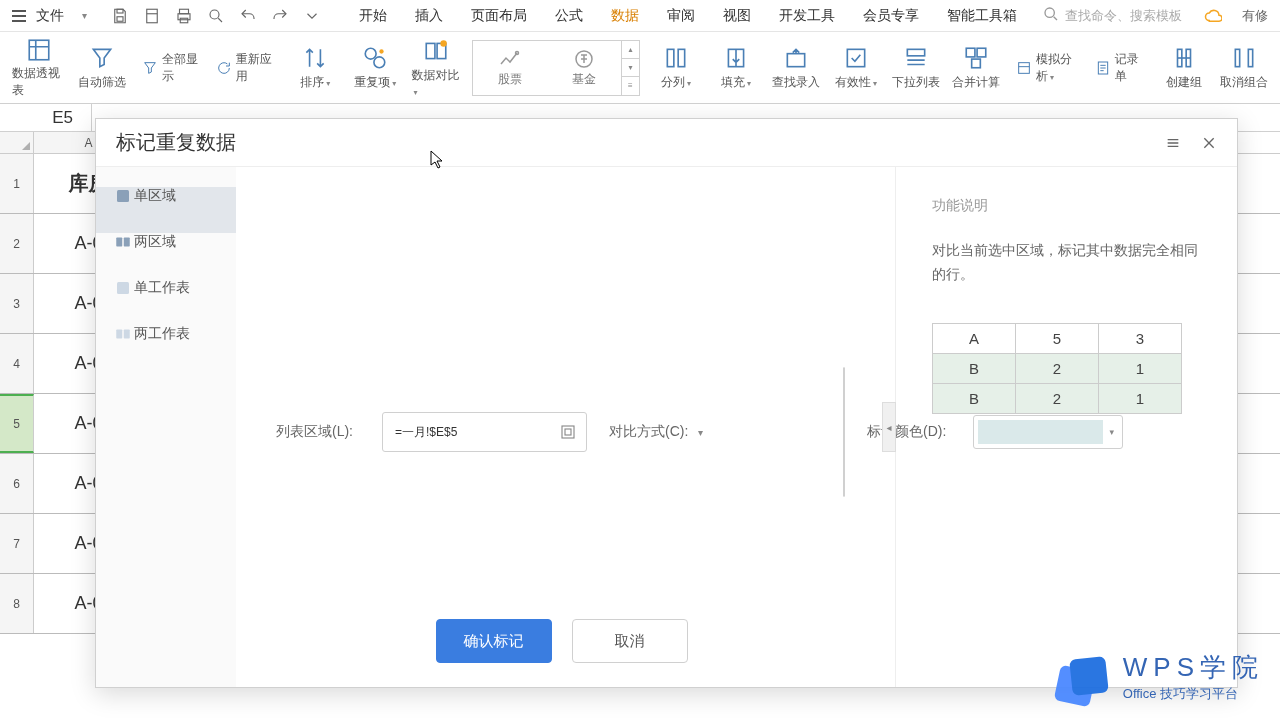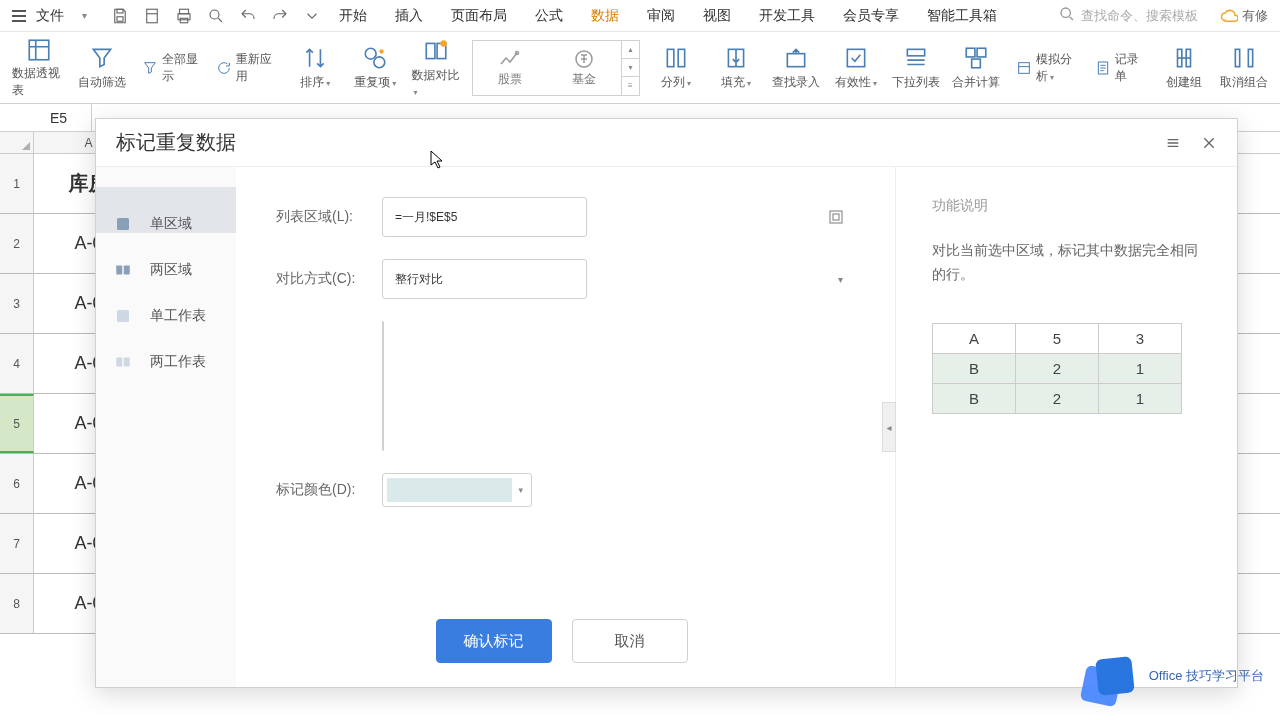--- a/index.html
+++ b/index.html
@@ -7,26 +7,26 @@
 
 
 .menubar{height:32px;display:flex;align-items:center;padding:0 12px;border-bottom:1px solid #e5e5e5;gap:4px}
 .hamburger{display:flex;flex-direction:column;gap:3px;cursor:pointer}
 .hamburger span{width:14px;height:2px;background:#555}
 .file-menu{display:flex;align-items:center;gap:18px;font-size:14px;color:#333;margin-left:6px;cursor:pointer}
 .file-menu .chevron{font-size:10px;color:#888}
 .qat{display:flex;align-items:center;gap:14px;margin-left:20px}
 .qat-icon{width:18px;height:18px;display:flex;align-items:center;justify-content:center;color:#666;cursor:pointer}
 .qat-icon svg{width:18px;height:18px;stroke:#666;fill:none;stroke-width:1.5}
-.tabs{display:flex;align-items:center;gap:24px;margin-left:12px;font-size:14px;color:#333}
+.tabs{display:flex;align-items:center;gap:24px;margin-left:32px;font-size:14px;color:#333}
 .tab{cursor:pointer;padding:4px 2px}
 .tab.active{color:#d97f00;font-weight:500}
 .search-box{margin-left:auto;display:flex;align-items:center;gap:6px;color:#aaa;font-size:13px}
 .search-icon svg{width:16px;height:16px;stroke:#999;fill:none;stroke-width:2}
-.cloud-status{display:flex;align-items:flex-end;gap:4px;margin-left:18px;color:#666;font-size:13px}
+.cloud-status{display:flex;align-items:flex-end;gap:20px;margin-left:18px;color:#666;font-size:13px}
 .cloud-status svg{width:18px;height:18px;stroke:#f5a623;fill:none;stroke-width:2}
 
 
 .ribbon{height:72px;display:flex;align-items:center;padding:0 6px;border-bottom:1px solid #d0d0d0;gap:0}
 .rbtn{display:flex;flex-direction:column;align-items:center;justify-content:center;min-width:60px;height:60px;font-size:12px;color:#555;cursor:pointer;padding:0 6px}
 .rbtn .ricon{width:28px;height:28px;display:flex;align-items:center;justify-content:center;margin-bottom:2px}
 .rbtn .ricon svg{width:26px;height:26px;stroke:#4a7fb5;fill:none;stroke-width:1.5}
 .rbtn.small{min-width:auto;flex-direction:row;height:26px;gap:4px;font-size:12px}
 .rbtn.small .ricon{width:16px;height:16px;margin:0}
 .rbtn.small .ricon svg{width:16px;height:16px}
@@ -34,21 +34,21 @@
 .drop-caret{font-size:8px;color:#888;margin-left:2px}
 .stock-box{display:flex;border:1px solid #d0d0d0;height:56px;margin:0 6px}
 .stock-item{width:74px;display:flex;flex-direction:column;align-items:center;justify-content:center;font-size:12px;color:#777}
 .stock-item svg{width:24px;height:24px;stroke:#999;fill:none;stroke-width:1.5}
 .stock-ctrl{width:18px;display:flex;flex-direction:column;border-left:1px solid #d0d0d0}
 .stock-ctrl div{flex:1;display:flex;align-items:center;justify-content:center;font-size:8px;color:#888;border-bottom:1px solid #d0d0d0;cursor:pointer}
 .stock-ctrl div:last-child{border:0}
 
 
 .formula-row{height:28px;display:flex;align-items:center;border-bottom:1px solid #d0d0d0}
-.name-box{width:92px;text-align:right;padding-right:24px;font-size:14px;color:#333;border-right:1px solid #d0d0d0;height:100%;display:flex;align-items:center;justify-content:flex-end}
+.name-box{width:92px;text-align:right;padding-right:18px;font-size:17px;color:#333;border-right:1px solid #d0d0d0;height:100%;display:flex;align-items:center;justify-content:flex-end}
 
 
 .sheet-area{position:absolute;top:132px;left:0;width:1280px;height:588px;background:#fff}
 .col-headers{display:flex;height:22px;border-bottom:1px solid #ccc}
 .row-hdr-corner{width:34px;border-right:1px solid #ccc;background:#f5f5f5;position:relative}
 .row-hdr-corner::after{content:"";position:absolute;right:3px;bottom:3px;width:0;height:0;border-right:8px solid #b0b0b0;border-top:8px solid transparent}
 .col-h{width:110px;border-right:1px solid #ccc;background:#f5f5f5;text-align:center;font-size:12px;color:#555;display:flex;align-items:center;justify-content:center}
 .row{display:flex;height:60px;border-bottom:1px solid #bbb}
 .row-h{width:34px;border-right:1px solid #ccc;background:#f5f5f5;text-align:center;font-size:12px;color:#555;display:flex;align-items:center;justify-content:center}
 .row-h.sel{background:#d4e8c8;border-top:2px solid #4caf50;border-bottom:2px solid #4caf50}
@@ -56,24 +56,24 @@
 .row.header .cell{font-weight:600;font-size:20px}
 
 
 .dialog{position:absolute;top:118px;left:95px;width:1143px;height:570px;background:#fff;border:1px solid #d0d0d0;box-shadow:0 6px 24px rgba(0,0,0,.15);display:flex;flex-direction:column}
 .dlg-titlebar{height:48px;display:flex;align-items:center;padding:0 20px;border-bottom:1px solid #eee}
 .dlg-title{font-size:20px;color:#333}
 .dlg-title-ctrl{margin-left:auto;display:flex;gap:20px}
 .dlg-title-ctrl svg{width:16px;height:16px;stroke:#666;fill:none;stroke-width:2;cursor:pointer}
 .dlg-body{flex:1;display:flex}
 .dlg-sidebar{width:140px;background:#fafafa;padding-top:20px}
-.dlg-side-item{height:46px;display:flex;align-items:flex-end;gap:18px;padding-left:18px;font-size:14px;color:#555;cursor:pointer}
+.dlg-side-item{height:46px;display:flex;align-items:flex-start;gap:2px;padding-left:18px;font-size:14px;color:#555;cursor:pointer}
 .dlg-side-item.active{background:#e2e6eb}
 .dlg-side-item svg{width:18px;height:18px;stroke:#8aa0b8;fill:#8aa0b8;stroke-width:0}
-.dlg-main{width:660px;padding:30px 40px 20px 40px;display:flex;flex-direction:column;gap:22px;border-right:1px solid #eee;position:relative}
+.dlg-main{width:660px;padding:30px 40px 20px 40px;display:flex;flex-direction:row;gap:22px;border-right:1px solid #eee;position:relative}
 .form-row{display:flex;align-items:center;gap:10px}
 .form-label{width:96px;font-size:14px;color:#666;text-align:left}
 .form-input{flex:1;height:40px;border:1px solid #d0d0d0;border-radius:3px;padding:0 36px 0 12px;font-size:12px;color:#333;position:relative}
 .input-wrap{flex:1;position:relative}
 .input-wrap .range-icon{position:absolute;right:10px;top:50%;transform:translateY(-50%);width:18px;height:18px}
 .input-wrap .range-icon svg{width:18px;height:18px;stroke:#888;fill:none;stroke-width:1.5}
 .input-wrap .dd-icon{position:absolute;right:12px;top:50%;transform:translateY(-50%);font-size:10px;color:#888}
 .preview-box{height:130px;border:1px solid #d0d0d0;border-radius:3px}
 .color-picker{width:150px;height:34px;border:1px solid #d0d0d0;border-radius:3px;display:flex;align-items:center;padding:4px;gap:6px;cursor:pointer}
 .color-swatch{flex:1;height:100%;background:#dae9ea}
@@ -461,21 +461,20 @@
           <input class="form-input" value="=一月!$E$5" style="">
           <span class="range-icon"><svg viewBox="0 0 24 24">
                 <rect x="4" y="4" width="16" height="16"></rect>
                 <rect x="8" y="8" width="8" height="8"></rect>
               </svg></span>
         </div>
       </div>
       <div class="form-row">
         <div class="form-label">对比方式(C):</div>
         <div class="input-wrap">
-          <input class="form-input" readonly="" value="整行对比" style="">
           <span class="dd-icon">▾</span>
         </div>
       </div>
       <div class="form-row">
         <div class="form-label"></div>
         <div class="preview-box"></div>
       </div>
       <div class="form-row">
         <div class="form-label">标记颜色(D):</div>
         <div class="color-picker">
@@ -518,15 +517,16 @@
 <div class="cursor"><svg viewBox="0 0 14 20">
       <path d="M1 1l0 14 4-3 3 6 2-1-3-6 5 0z" fill="#fff" stroke="#000" stroke-width="1"></path>
     </svg></div>
 
 <div class="watermark">
   <div class="wm-logo">
       <div class="sq a"></div>
       <div class="sq b"></div>
     </div>
   <div class="wm-text">
+    <div class="t1">WPS学院</div>
     <div class="t2">Office   技巧学习平台</div>
   </div>
 </div>
 
 </body></html>

